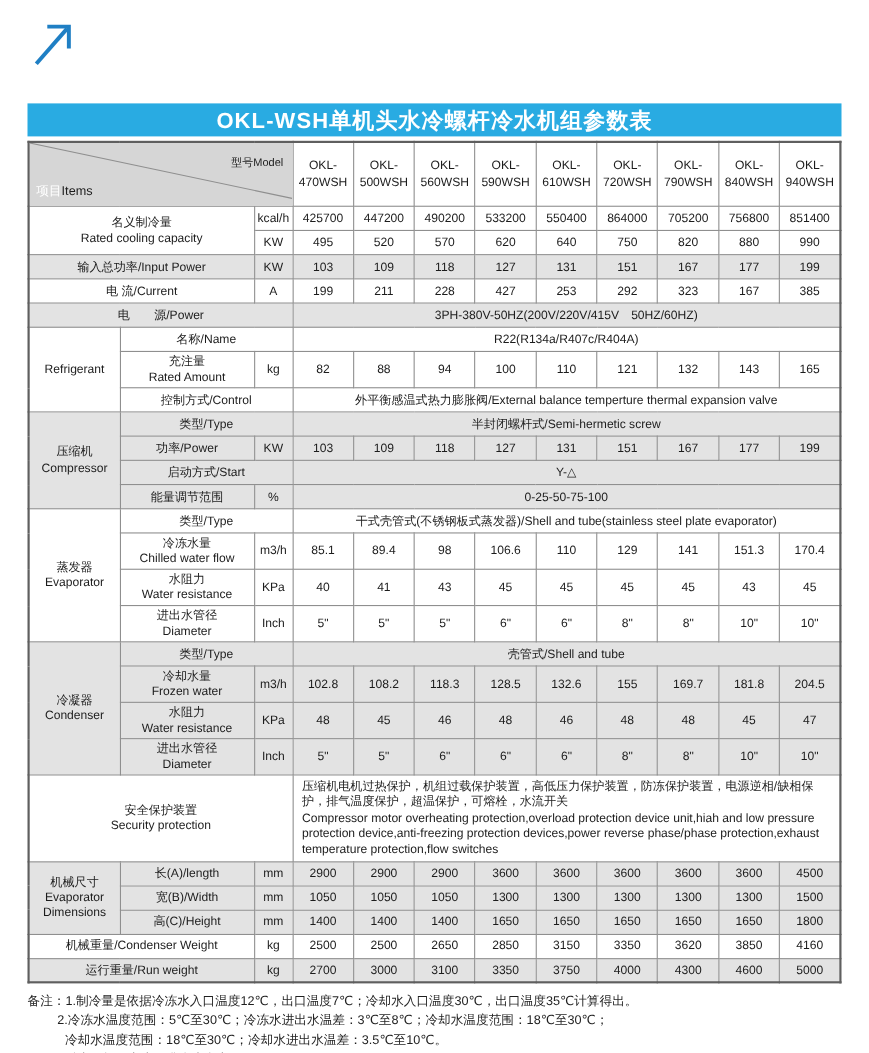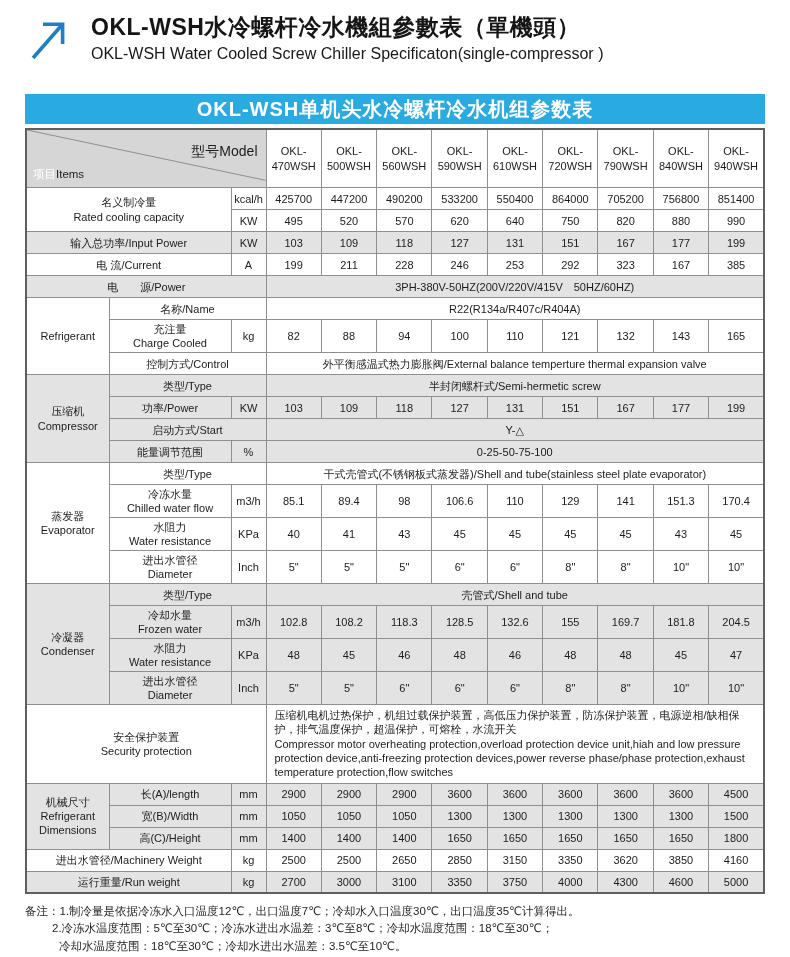--- a/index.html
+++ b/index.html
@@ -31,42 +31,38 @@
     overflow:hidden;
   }
   table.spec tr { height:22px; }
   table.spec tr.hdr { height:38px; }
   table.spec tr.tall { height:33px; }
   table.spec tr.grey td { background:#e3e3e3; }
   td.corner { position:relative; background:#d6d6d6 !important; padding:0 !important; }
   td.corner .diag { position:absolute; left:0; top:0; width:100%; height:100%; }
   td.corner .items-label { position:absolute; left:6px; bottom:5px; font-size:11.5px; }
   td.corner .items-zh { color:#ffffff; }
-  td.corner .model-label { position:absolute; right:8px; top:12px; font-size:14px; }
+  td.corner .model-label { position:absolute; right:8px; top:12px; font-size:10px; }
   td.model-cell { background:#ffffff; font-size:11px; line-height:1.25; }
   td.span-left { text-align:left !important; padding:3px 8px !important; font-size:10.5px; line-height:1.38; }
   
   .notes { margin-top:9px; font-size:11.5px; line-height:1.5; color:#1f1f1f; }
   .notes div { white-space:nowrap; }
   .ind1 { padding-left:27px; }
   .ind2 { padding-left:34px; }
 </style>
 </head>
 <body>
 
 <div class="page-head">
   <div class="arrow-wrap">
     <svg viewBox="0 0 54 56" width="54" height="56">
       <path d="M8 48 L36 16" stroke="#1f7fc4" stroke-width="3.6" fill="none"></path>
       <path d="M18 14.2 L37.6 14.2 L37.6 34" stroke="#1f7fc4" stroke-width="3.6" fill="none"></path>
     </svg>
-  </div>
-  <div class="titles">
-    <div class="title-zh">OKL-WSH水冷螺杆冷水機組參數表（單機頭）</div>
-    <div class="title-en">OKL-WSH Water Cooled Screw Chiller Specificaton(single-compressor )</div>
   </div>
 </div>
 
 <div class="banner">OKL-WSH单机头水冷螺杆冷水机组参数表</div>
 
 <table class="spec">
   <colgroup>
     <col style="width:83px">
       <col style="width:122px">
       <col style="width:35px">
@@ -146,39 +142,39 @@
         <td>167</td>
         <td>177</td>
         <td>199</td>
       </tr>
       <tr class="">
         <td rowspan="1" colspan="2">电  流/Current</td>
         <td>A</td>
         <td>199</td>
         <td>211</td>
         <td>228</td>
-        <td>246</td>
+        <td>427</td>
         <td>253</td>
         <td>292</td>
         <td>323</td>
         <td>167</td>
         <td>385</td>
       </tr>
       <tr class="grey">
         <td rowspan="1" colspan="3">电　　源/Power</td>
         <td colspan="9">3PH-380V-50HZ(200V/220V/415V　50HZ/60HZ)</td>
       </tr>
       <tr class="">
         <td rowspan="3" colspan="1">Refrigerant</td>
         <td colspan="2">名称/Name</td>
         <td colspan="9">R22(R134a/R407c/R404A)</td>
       </tr>
       <tr class=" tall">
         <td colspan="1">充注量
-Charge Cooled</td>
+Rated Amount</td>
         <td>kg</td>
         <td>82</td>
         <td>88</td>
         <td>94</td>
         <td>100</td>
         <td>110</td>
         <td>121</td>
         <td>132</td>
         <td>143</td>
         <td>165</td>
@@ -312,21 +308,21 @@
         <td>10"</td>
       </tr>
       <tr class="">
         <td rowspan="1" colspan="3">安全保护装置
 Security protection</td>
         <td colspan="9" class="span-left">压缩机电机过热保护，机组过载保护装置，高低压力保护装置，防冻保护装置，电源逆相/缺相保护，排气温度保护，超温保护，可熔栓，水流开关
 Compressor motor overheating protection,overload protection device unit,hiah and low pressure protection device,anti-freezing protection devices,power reverse phase/phase protection,exhaust temperature protection,flow switches</td>
       </tr>
       <tr class="grey">
         <td rowspan="3" colspan="1">机械尺寸
-Refrigerant
+Evaporator
 Dimensions</td>
         <td colspan="1">长(A)/length</td>
         <td>mm</td>
         <td>2900</td>
         <td>2900</td>
         <td>2900</td>
         <td>3600</td>
         <td>3600</td>
         <td>3600</td>
         <td>3600</td>
@@ -353,21 +349,21 @@
         <td>1400</td>
         <td>1400</td>
         <td>1650</td>
         <td>1650</td>
         <td>1650</td>
         <td>1650</td>
         <td>1650</td>
         <td>1800</td>
       </tr>
       <tr class="">
-        <td rowspan="1" colspan="2">进出水管径/Machinery Weight</td>
+        <td rowspan="1" colspan="2">机械重量/Condenser Weight</td>
         <td>kg</td>
         <td>2500</td>
         <td>2500</td>
         <td>2650</td>
         <td>2850</td>
         <td>3150</td>
         <td>3350</td>
         <td>3620</td>
         <td>3850</td>
         <td>4160</td>

